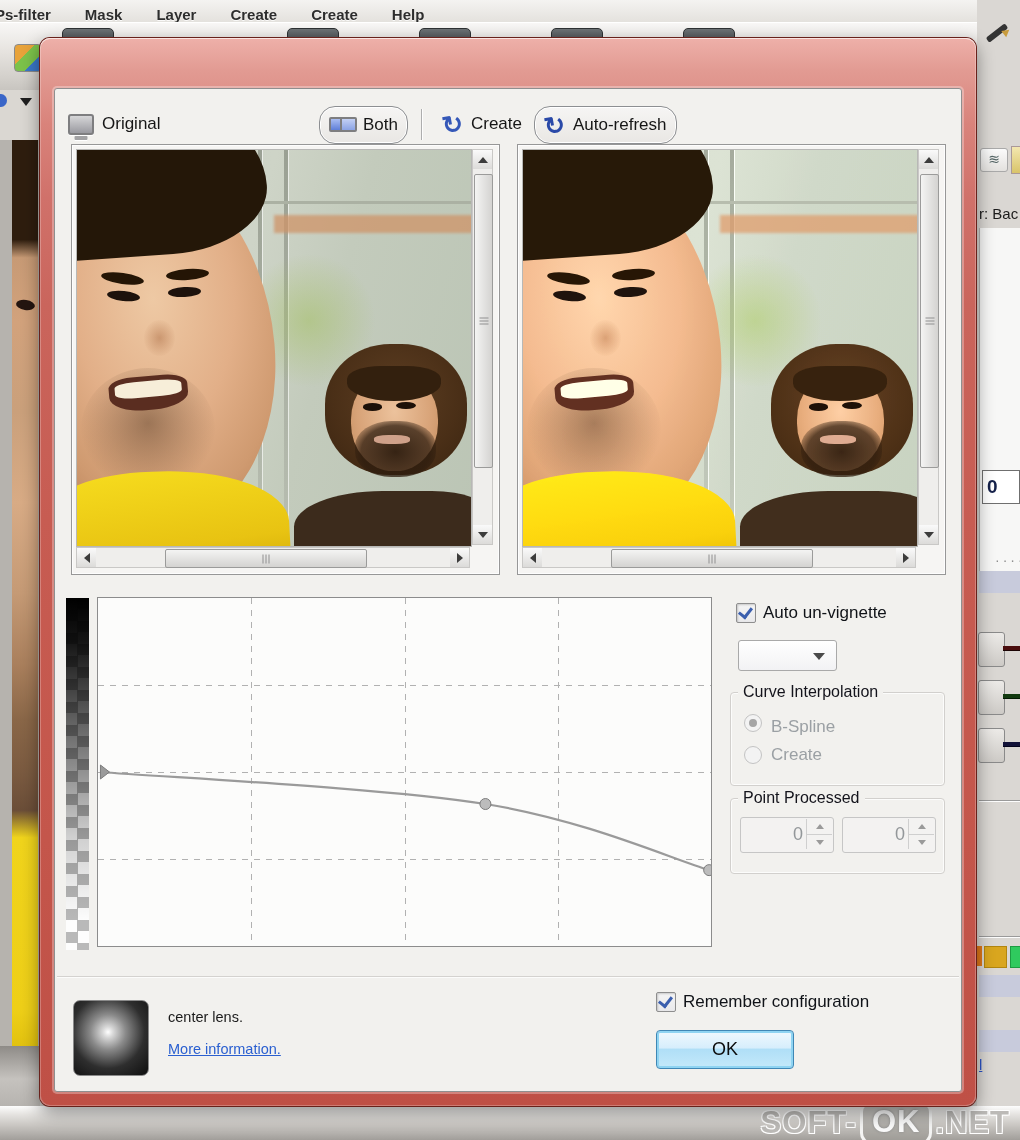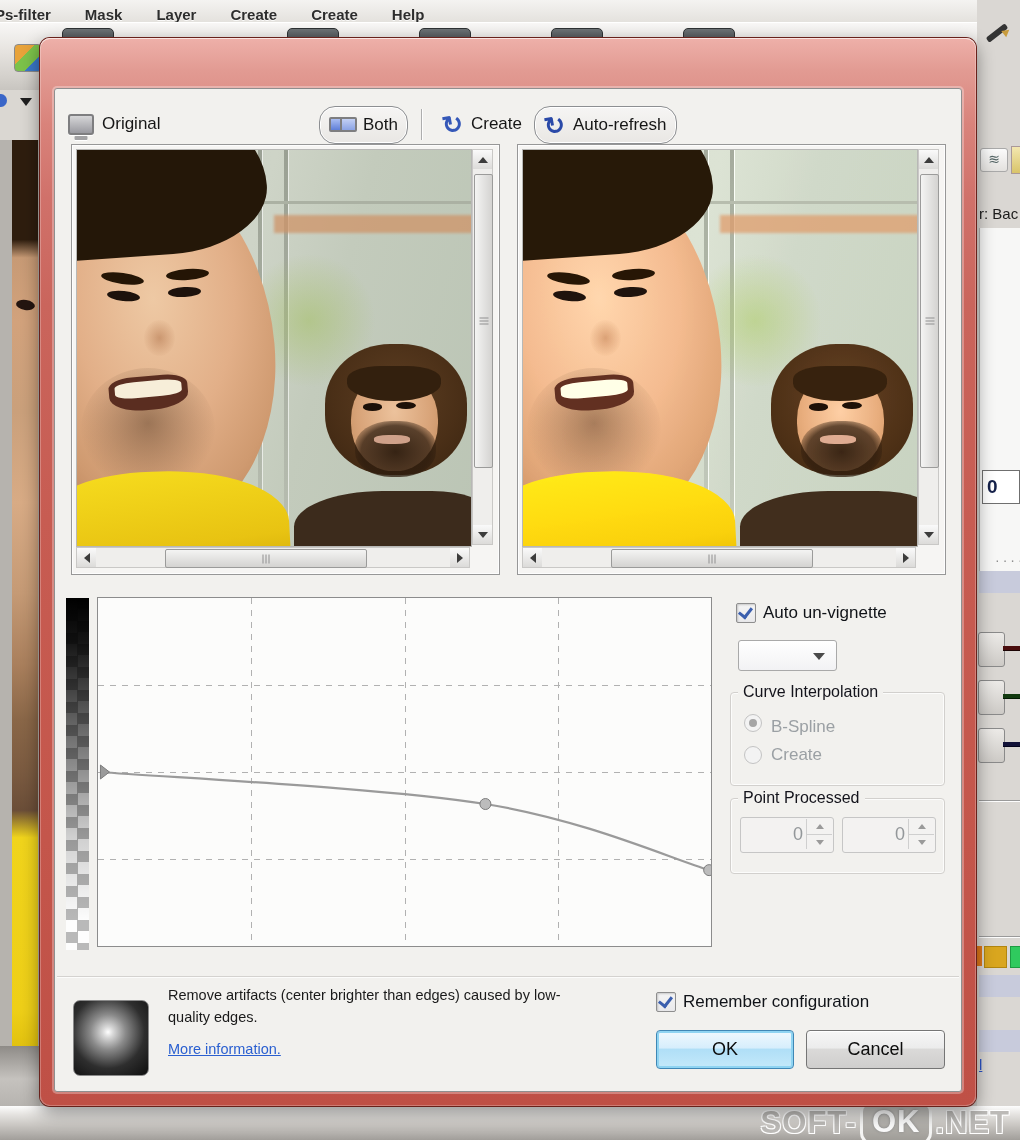--- a/index.html
+++ b/index.html
@@ -408,23 +408,22 @@
             <span class="spin-dn">
                 <span class="sp-dn"></span>
               </span>
           </span>
         </div>
       </div>
 
       <div class="abs divider"></div>
       <div class="abs vign-thumb"></div>
       <div class="abs desc">
-        <span>Remove artifacts (center brighter than edges) caused by low-</span><br>
-        <span>quality edges.</span>
+        <br>
+        <span>center lens.</span>
       </div>
       <div class="abs moreinfo">More information.</div>
       <div class="cb" style="left:601px;top:903px;"></div>
       <div class="ctl-label" style="left:628px;top:903px;">Remember configuration</div>
       <div class="abs ok-btn">OK</div>
-      <div class="abs cancel-btn">Cancel</div>
     </div>
   </div>
 </div>
 
 </body></html>

